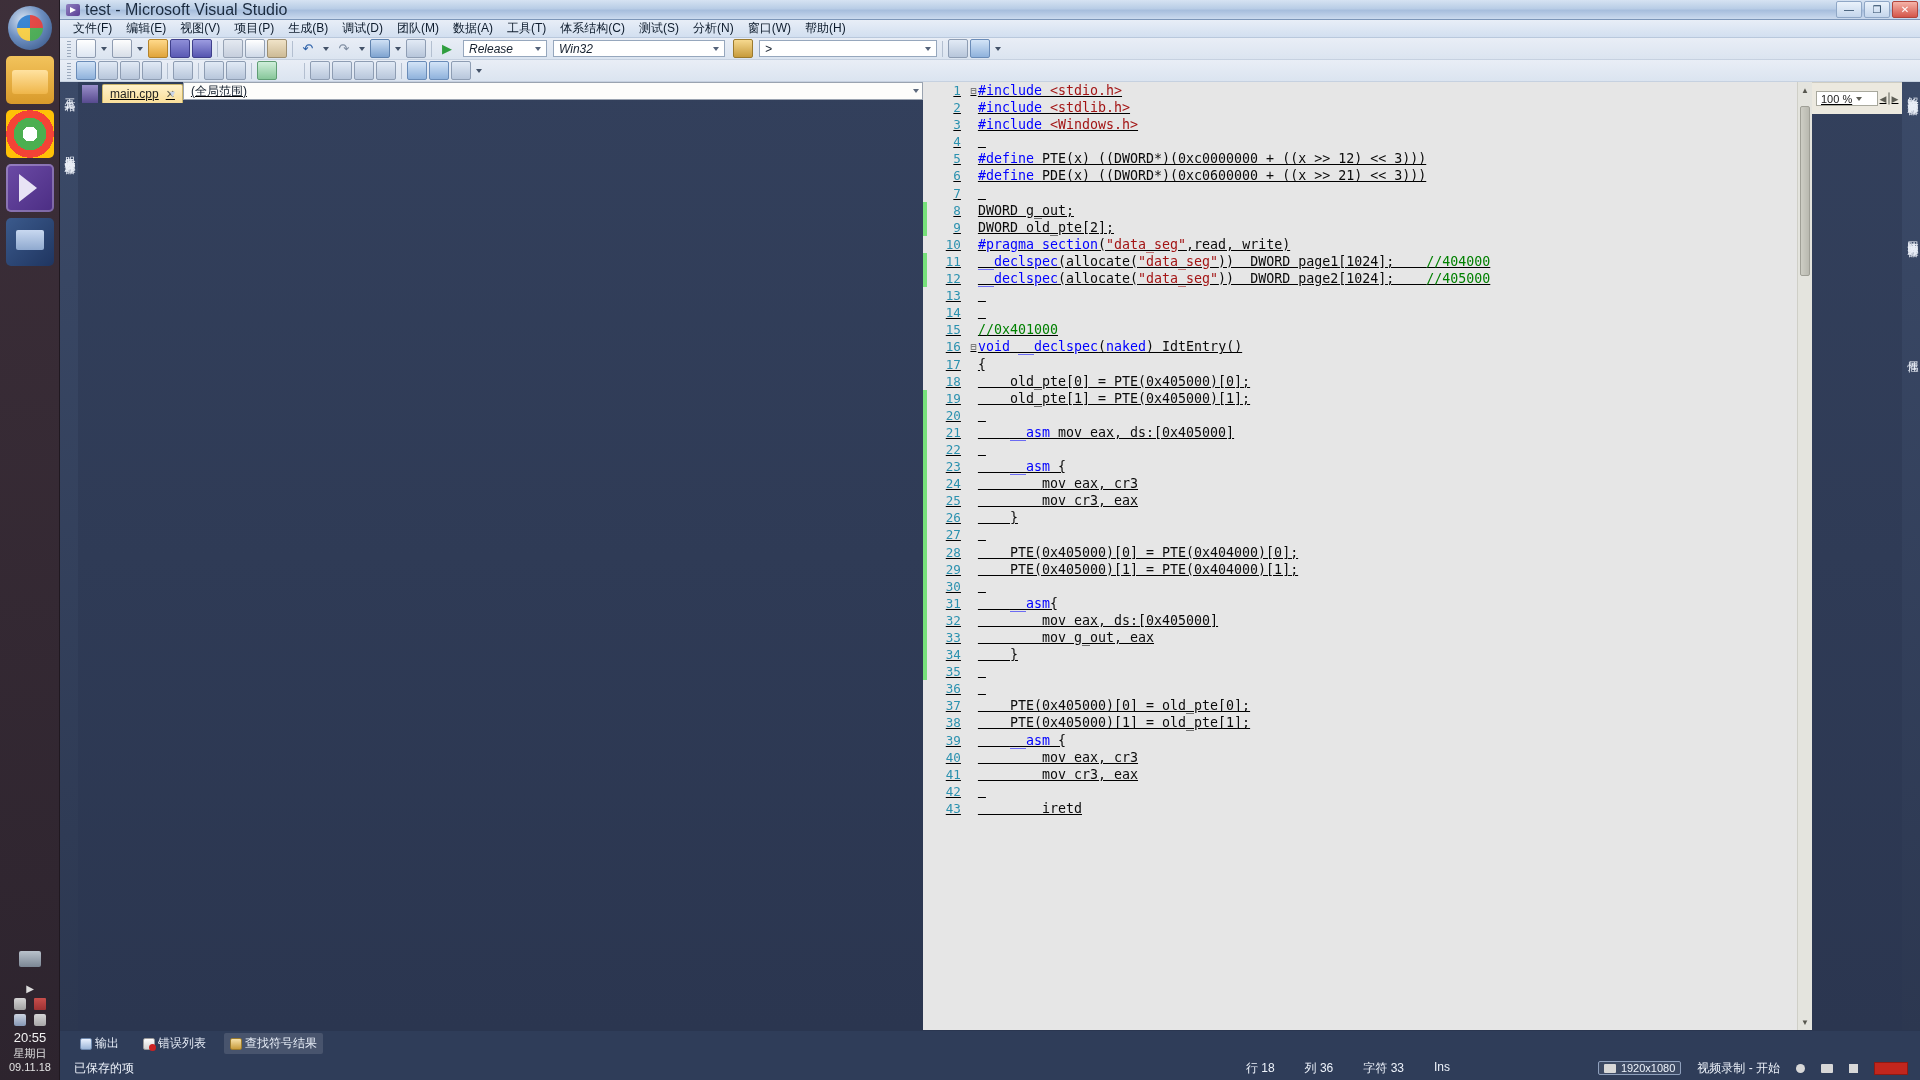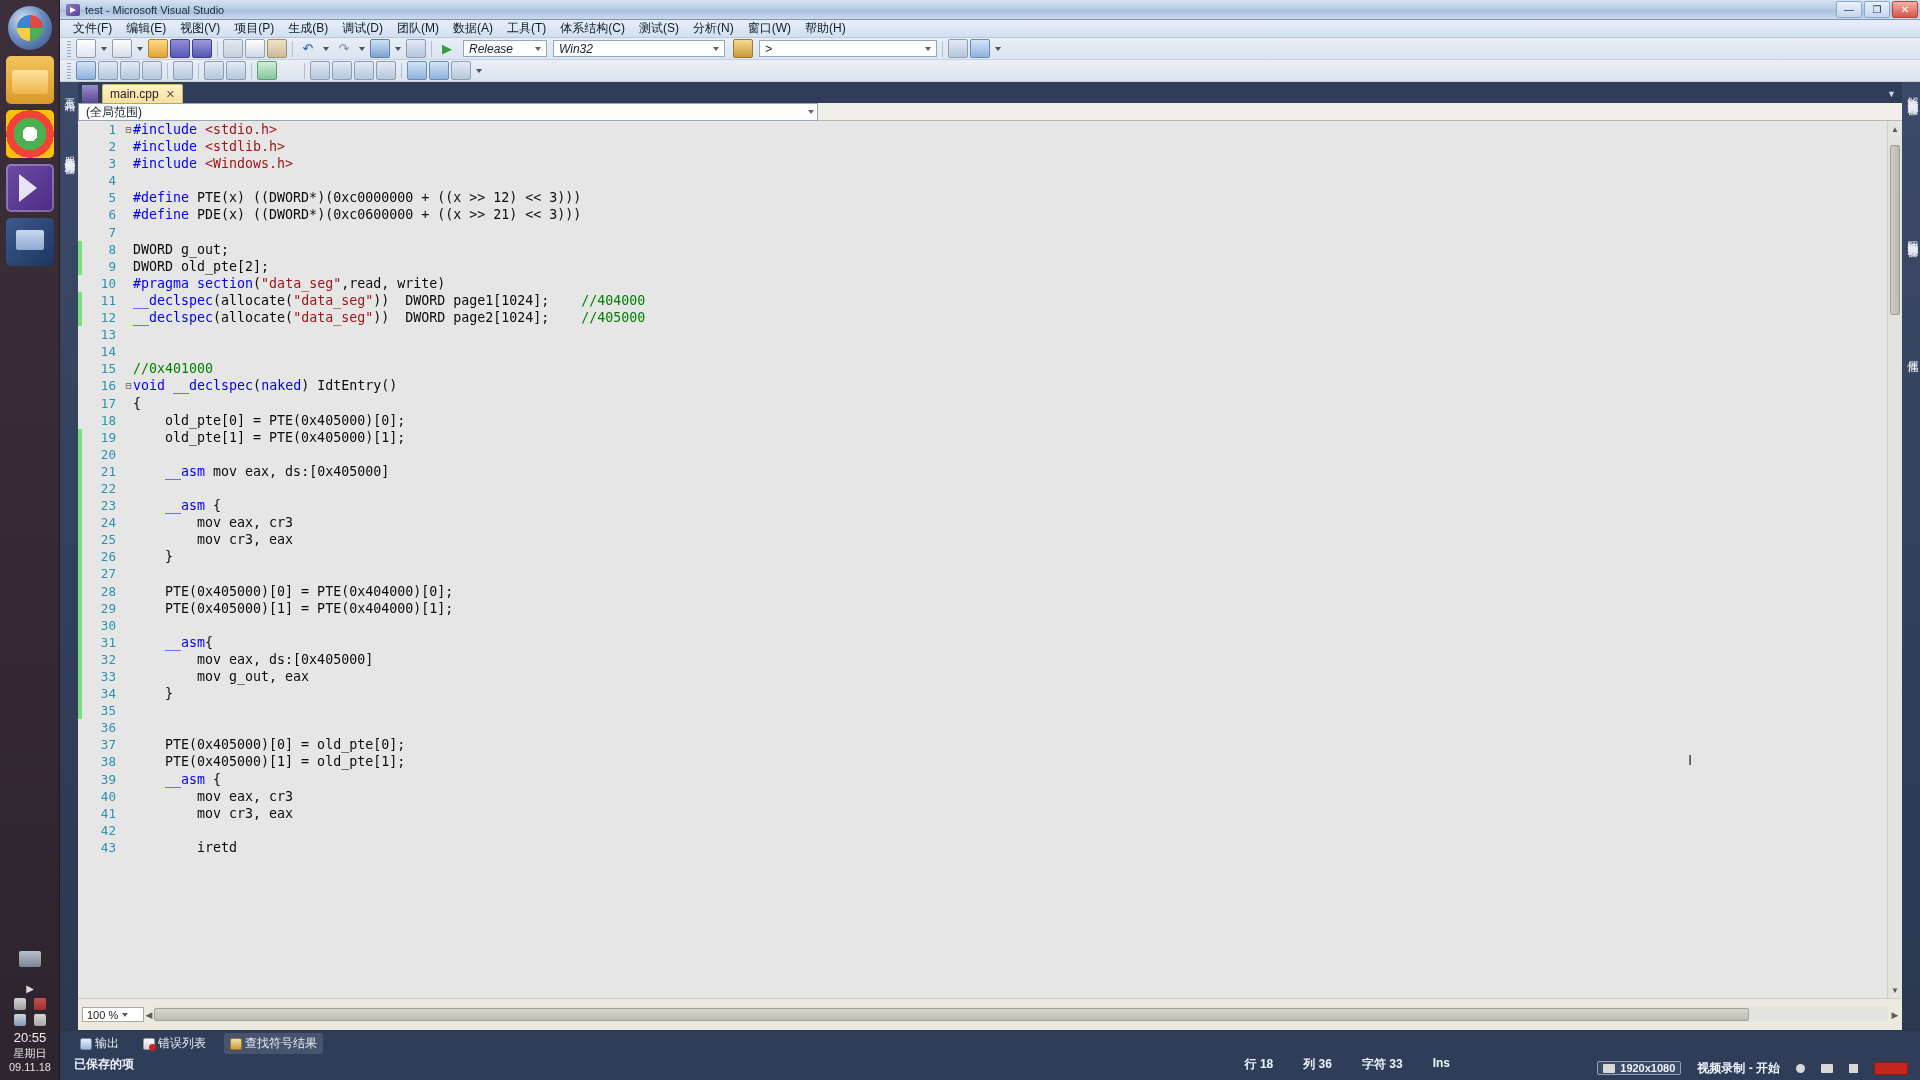--- a/index.html
+++ b/index.html
@@ -49,21 +49,21 @@
         background:#f0efe9; display:flex; flex-direction:column; }
 
   
   #titlebar { height:20px; position:relative;
         background:linear-gradient(180deg,#d6e3f2 0%,#b9cde6 45%,#a7bedd 55%,#cbdaee 100%);
         border-bottom:1px solid #7d96b8; display:flex; align-items:center; }
   #titlebar .vsicon { width:14px;height:12px;margin:0 5px 0 6px;border-radius:2px;
         background:linear-gradient(135deg,#8f7fc0,#5b3f95); position:relative;}
   #titlebar .vsicon:after{content:"";position:absolute;left:4px;top:3px;width:0;height:0;
         border-left:6px solid #fff;border-top:3px solid transparent;border-bottom:3px solid transparent;}
-  #titlebar .ttl { font-size:11px; color:#1b2b3f; }
+  #titlebar .ttl { font-size:16px; color:#1b2b3f; }
   .wbtns { position:absolute; right:2px; top:1px; display:flex; gap:2px; }
   .wbtn { width:26px;height:17px;border:1px solid #8fa7c6;border-radius:2px;
           background:linear-gradient(180deg,#eaf2fb,#c4d6ec); display:flex;align-items:center;justify-content:center;
           font-size:10px;color:#24415f; }
   .wbtn.close { background:linear-gradient(180deg,#f5b3a8,#d4564a); border-color:#b0453c; color:#fff;}
 
   
   #menubar { height:18px; display:flex; align-items:center; padding-left:6px;
         background:linear-gradient(180deg,#e8eef7,#d2dff0); border-bottom:1px solid #b9c8dc; }
   #menubar .mi { font-size:12px; color:#0d1b2c; padding:1px 7px; white-space:nowrap; }
@@ -102,21 +102,21 @@
 
   
   #editor-area { flex:1; display:flex; min-height:0;
         background:linear-gradient(180deg,#33405c,#2b3650); }
   #left-strip { width:18px; background:linear-gradient(180deg,#3b4a68,#2c3750);
         position:relative; color:#cfd8e8; }
   .strip-lbl { position:absolute; left:2px; writing-mode:vertical-rl; font-size:11px;
         color:#e9eef7; letter-spacing:1px; }
   #right-strip { width:18px; background:linear-gradient(180deg,#3b4a68,#2c3750); position:relative;}
 
-  #editor-main { flex:1; display:flex; flex-direction:column; min-width:0; }
+  #editor-main { flex:1; display:flex; flex-direction:row; min-width:0;text-decoration:underline; }
   
   #tabrow { height:21px; background:#2f3d59; display:flex; align-items:flex-end; padding-left:4px;
             position:relative; }
   .tool-pin { width:16px;height:18px;position:relative; }
   .vtab { height:19px; background:linear-gradient(180deg,#fff1c9,#fadf9a); color:#1f1f1f;
           border:1px solid #c9b46b; border-bottom:none; border-radius:2px 2px 0 0;
           display:flex; align-items:center; gap:7px; padding:0 7px; font-size:12px; }
   .vtab .x { color:#5a5a4a; font-size:11px; }
   #tabrow .tabs-caret{position:absolute;right:6px;bottom:4px;color:#c9d4e6;font-size:9px;}
 
@@ -168,22 +168,22 @@
   .ptab { display:flex; align-items:center; gap:3px; color:#e7edf7; font-size:12px; padding:2px 6px; border-radius:2px;}
   .ptab.active { background:rgba(255,255,255,0.12); }
   .pico { width:12px;height:12px;border-radius:2px; }
   .pico.out{background:linear-gradient(180deg,#eaf2ff,#9cb6d8);border:1px solid #6e88ad;}
   .pico.err{background:linear-gradient(180deg,#fdfdfd,#d3d3d3);border:1px solid #9a9a9a;position:relative;}
   .pico.err:after{content:"";position:absolute;right:-2px;bottom:-2px;width:7px;height:7px;border-radius:50%;
         background:#cc2222;}
   .pico.fnd{background:linear-gradient(180deg,#f7e1a8,#c89c3c);border:1px solid #9a7a2d;}
 
   
-  #statusbar { height:24px; background:#2f3d59; display:flex; 
-        color:#eef3fb; font-size:12px; padding:0 4px;font-weight:bold; }
+  #statusbar { height:24px; background:#2f3d59; display:flex; align-items:center;
+        color:#eef3fb; font-size:12px; padding:0 4px; }
   #statusbar .saved { margin-left:10px; }
   .sb-right { margin-left:auto; display:flex; align-items:center; gap:16px; padding-right:8px; }
   .sb-badge { border:1px solid #8fa0bd; padding:0 5px; border-radius:2px; font-size:11px;
         background:rgba(255,255,255,0.07); display:flex; align-items:center; gap:5px;}
   .rec-dot { width:9px;height:9px;border-radius:50%;background:#d8d8d8;display:inline-block; }
   .rec-sq { width:9px;height:9px;background:#d8d8d8;display:inline-block; }
   .rec-cam { width:12px;height:9px;background:#d8d8d8;display:inline-block;border-radius:1px; }
   .rec-red { width:34px;height:13px;background:#c2261d;border:1px solid #8f1a13;display:inline-block; }
   .mouse-caret{position:absolute;color:#2b2b2b;}
 </style>

